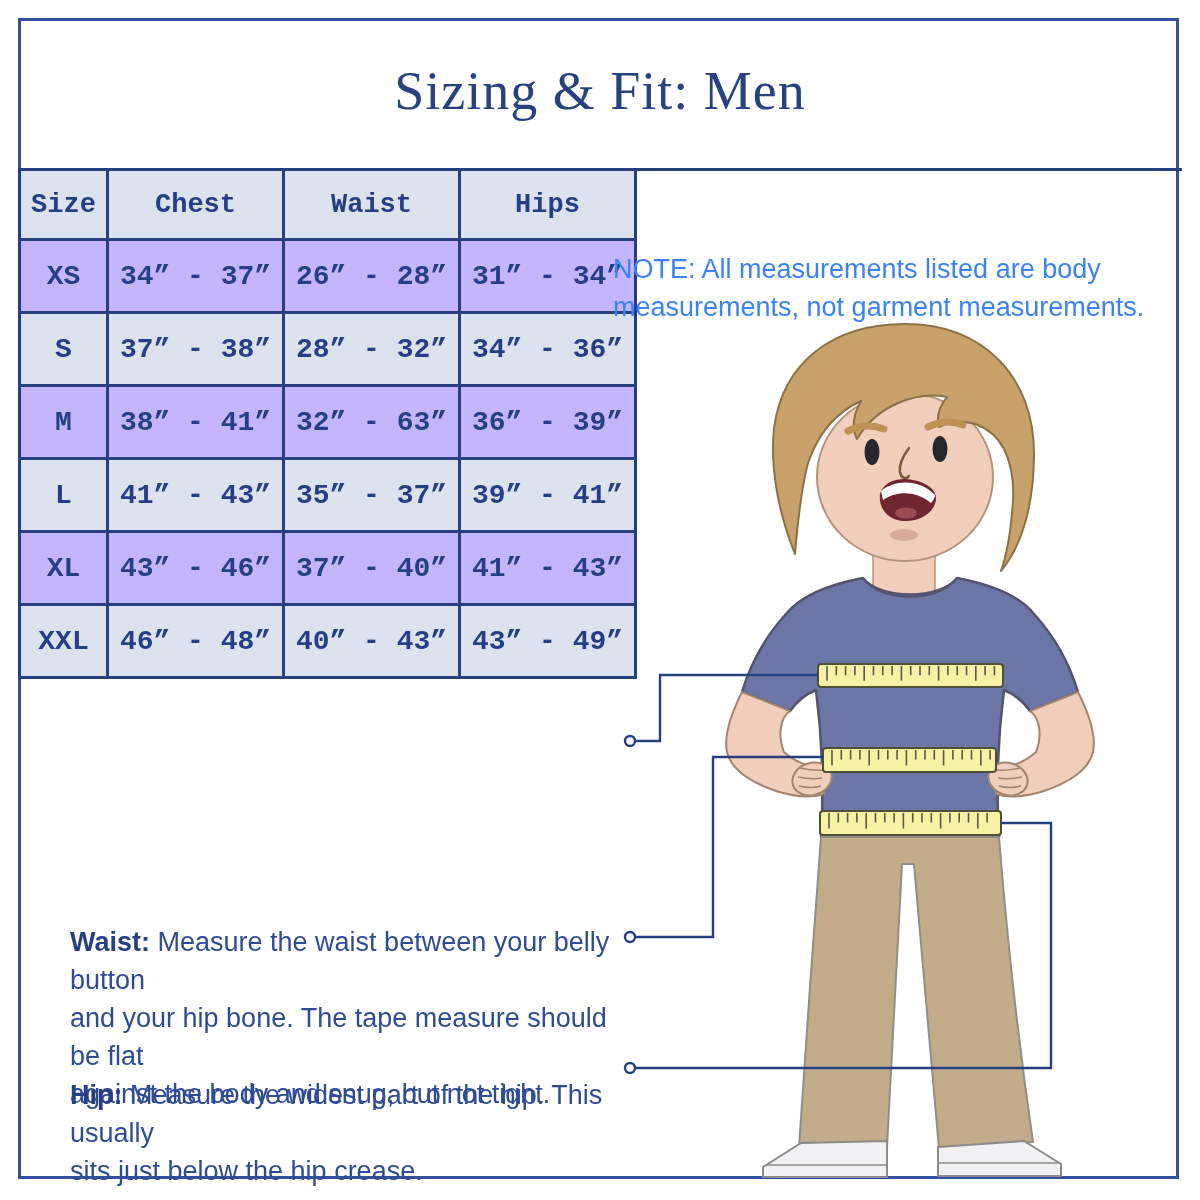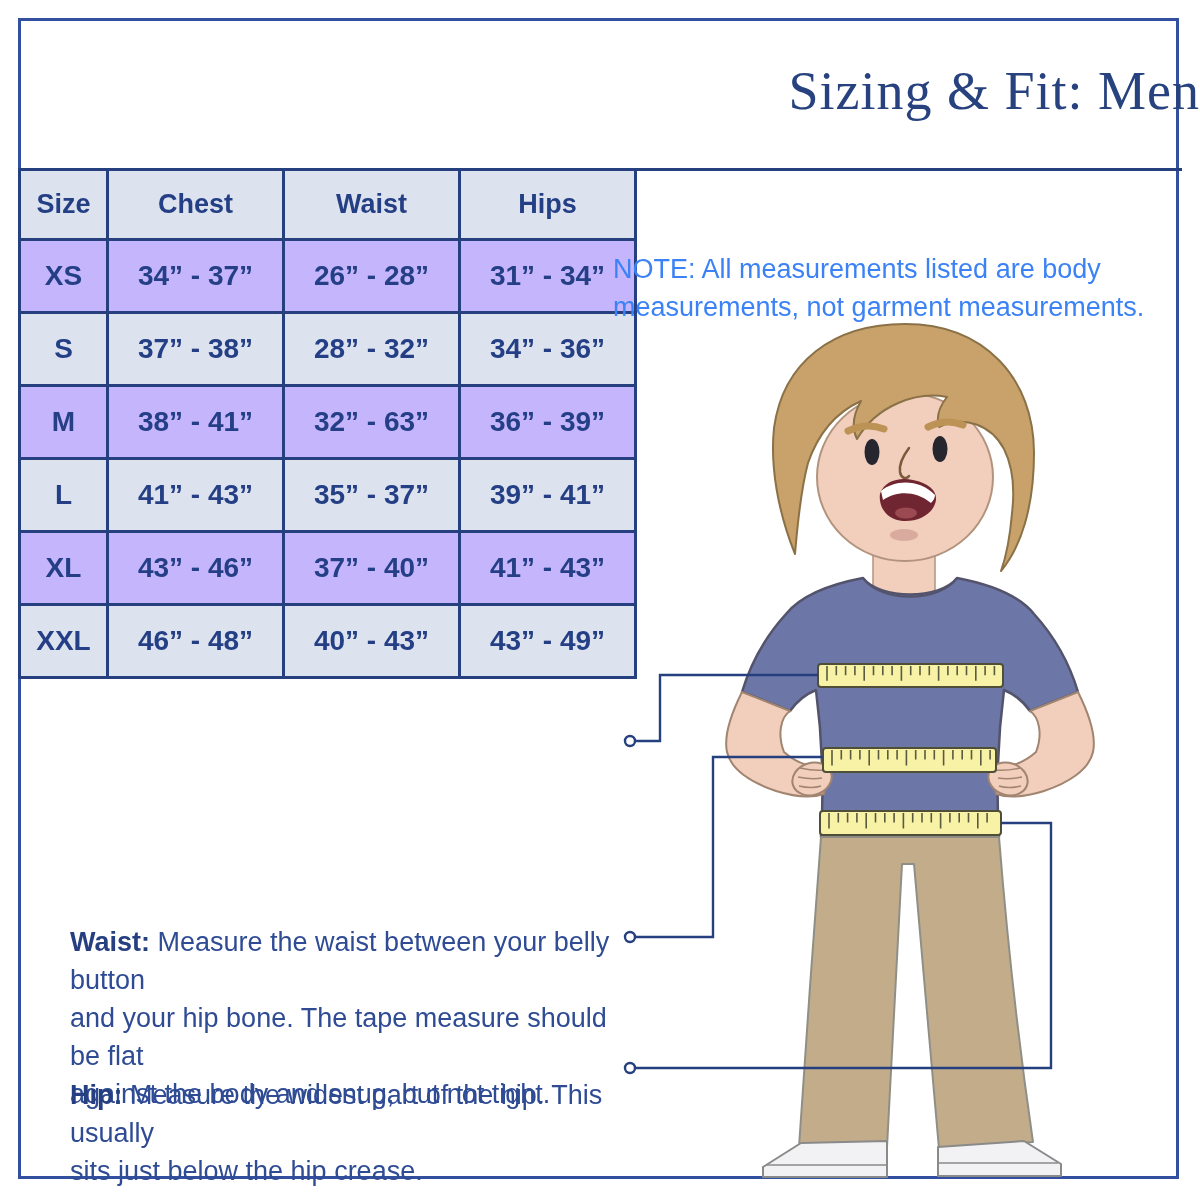--- a/index.html
+++ b/index.html
@@ -2,27 +2,27 @@
 <html><head>
 <meta charset="utf-8">
 <style>
   html,body{margin:0;padding:0;background:#fff;}
   #page{position:relative;width:1200px;height:1200px;background:#fff;overflow:hidden;
         font-family:"Liberation Sans",sans-serif;}
   
   .frame{position:absolute;left:18px;top:18px;width:1161px;height:1161px;
          border:3px solid #3350a0;box-sizing:border-box;}
   
-  .title{position:absolute;left:0;right:0;top:60px;text-align:right;
+  .title{position:absolute;left:0;right:0;top:60px;text-align:center;
          font-family:"Liberation Serif",serif;font-size:54px;font-weight:normal;
          color:#27427f;letter-spacing:1px;}
   .title-rule{position:absolute;left:18px;right:18px;top:168px;height:3px;background:#26407f;}
   
   table.size-chart{position:absolute;left:18px;top:168px;width:615px;
-         border-collapse:collapse;table-layout:fixed;}
+         border-collapse:collapse;table-layout:fixed;font-family:Liberation Mono, monospace;}
   table.size-chart th,table.size-chart td{
          border:3px solid #26407f;text-align:center;vertical-align:middle;
          font-weight:bold;color:#243f85;padding:0;}
   table.size-chart th{height:67px;font-size:27px;background:#dce3ee;}
   table.size-chart td{height:70px;font-size:28px;background:#c4b5fd;}
   table.size-chart tr.shaded td{background:#dce3ee;}
   col.c-size{width:88px;} col.c-meas{width:176px;}
   
   .htm-heading{position:absolute;left:633px;width:549px;top:212px;text-align:center;
          font-size:31px;font-weight:bold;color:#1e418c;}

